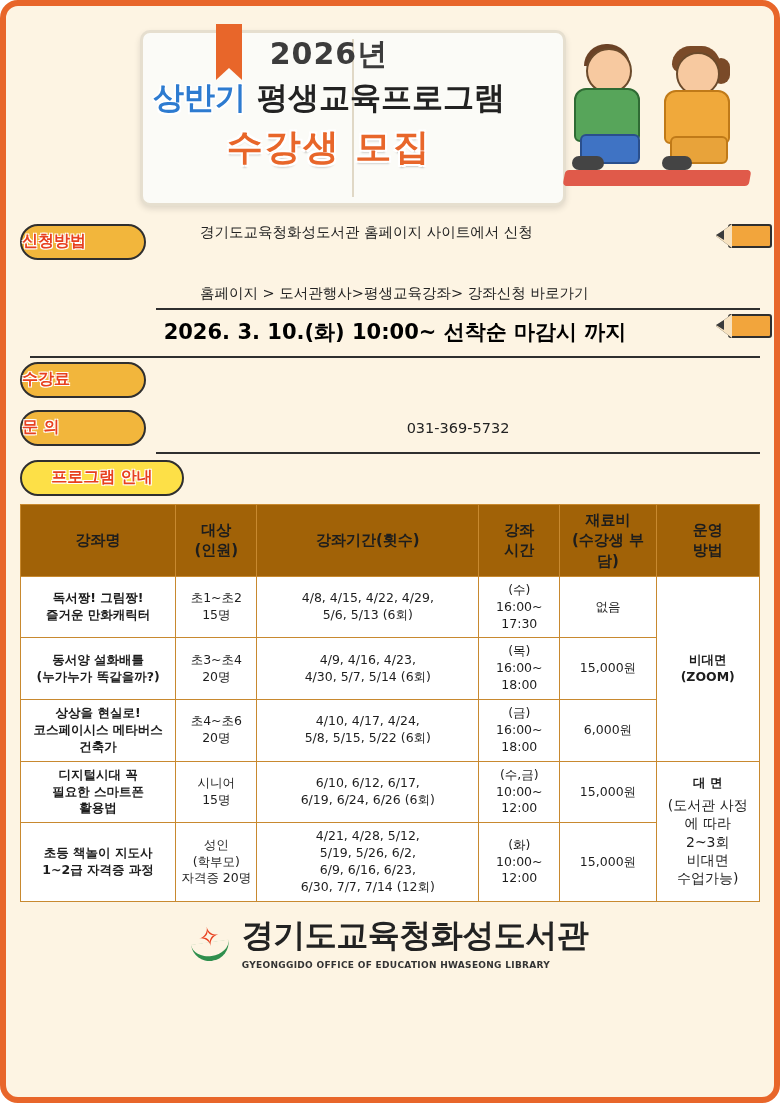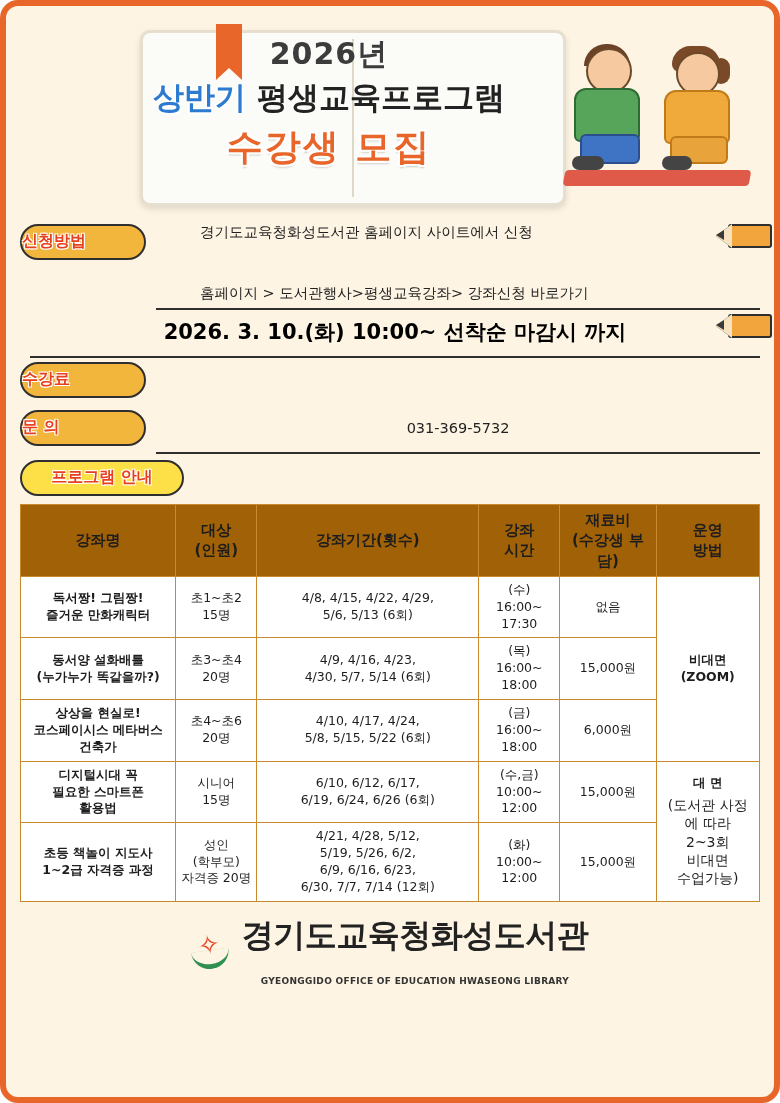--- a/index.html
+++ b/index.html
@@ -196,21 +196,21 @@
     position:absolute;left:6px;top:2px;
     color:#e8401f;font-size:26px;line-height:1;
     transform:rotate(-12deg);
   }
   .logo-mark .swoosh{
     position:absolute;left:0;top:20px;width:38px;height:14px;
     border-bottom:5px solid #2f8f4e;border-radius:0 0 20px 20px;
     transform:rotate(-8deg);
   }
   .logo-text .kr{font-size:32px;font-weight:bold;color:#222;letter-spacing:-0.5px;}
-  .logo-text .en{font-size:9px;font-weight:bold;color:#333;letter-spacing:.3px;margin-top:18px;text-align:center;}
+  .logo-text .en{font-size:9px;font-weight:bold;color:#333;letter-spacing:.3px;margin-top:2px;}
 </style>
 </head>
 <body>
 
 <div class="poster">
 
   <div class="header">
     <div class="book"></div>
     <div class="bookmark"></div>
 

